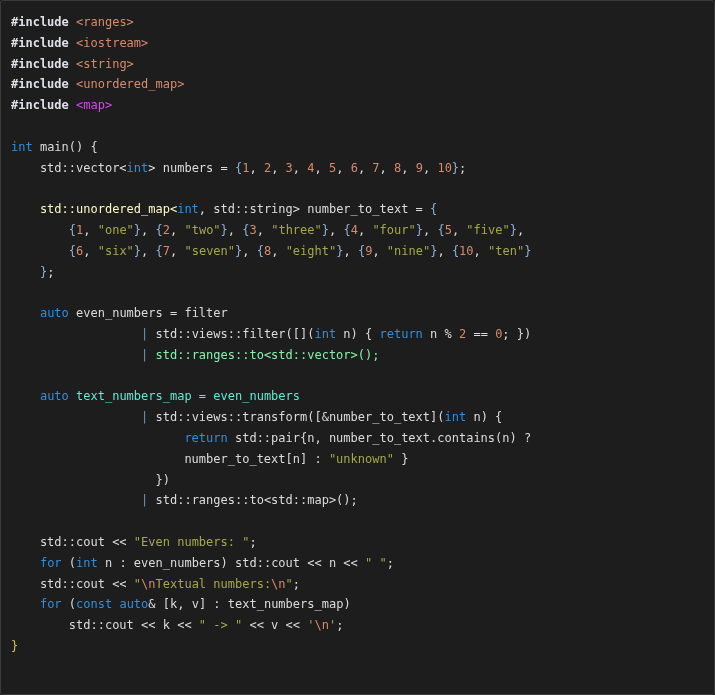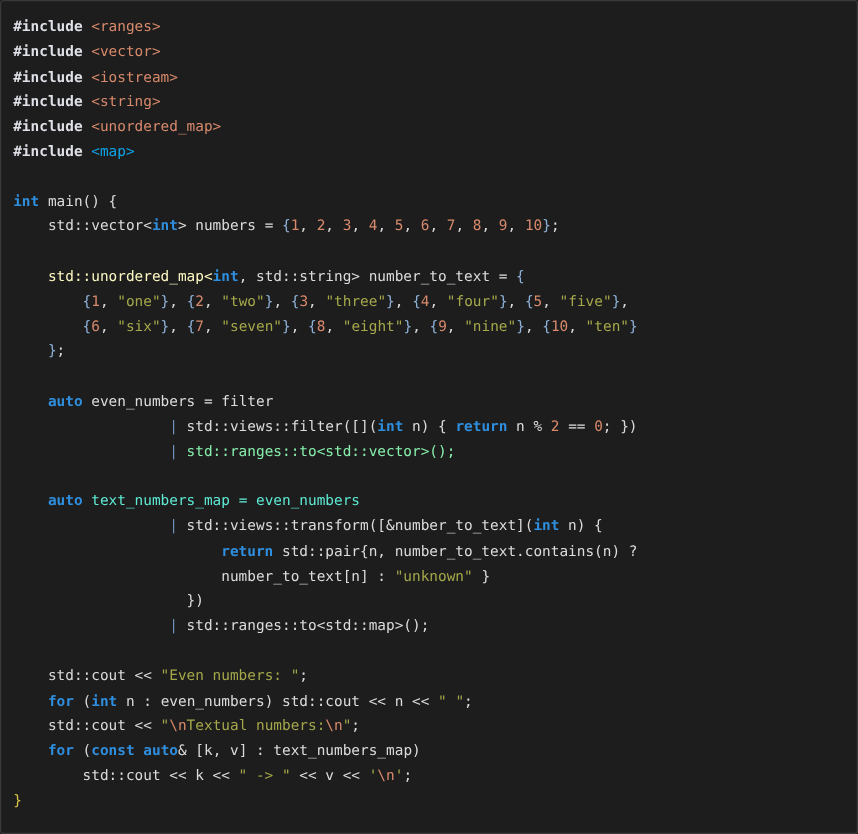--- a/index.html
+++ b/index.html
@@ -28,46 +28,45 @@
     height: 20.8px;
     line-height: 20.8px;
     font-size: 12px;
     white-space: pre;
     color: #dcdcdc;
     letter-spacing: 0px;
   }
   
   .pp    { color: #dfe1e8; font-weight: bold; }  
   .hdr   { color: #d98a6c; }                     
-  .kw    { color: #2f8fdf; font-weight: bold; }  
+  .kw    { color: #2f8fdf; font-weight: normal; }  
   .num   { color: #d98a6c; }                     
   .str   { color: #a5a84a; }                     
   .esc   { color: #d98a6c; }                     
   .id    { color: #dcdcdc; }                     
   .punc  { color: #dcdcdc; }                     
   .brc   { color: #8fb2d9; }                     
   .brcY  { color: #d9c44a; }                     
   .pipe  { color: #6f93b8; }
 </style>
 </head>
 <body>
 
 <div id="code-block" style="background: rgb(29, 29, 29); border-color: rgb(58, 58, 58);">
 
   <code class="code-line"><span class="pp" style="color: rgb(223, 225, 232);">#include</span> <span class="hdr" style="color: rgb(217, 138, 108);">&lt;ranges&gt;</span></code>
 
-  <code class="code-line"><span class="pp" style="color: rgb(223, 225, 232);">#include</span> <span class="hdr" style="color: rgb(217, 138, 108);">&lt;vector&gt;</span></code>
 
   <code class="code-line"><span class="pp" style="color: rgb(223, 225, 232);">#include</span> <span class="hdr" style="color: rgb(217, 138, 108);">&lt;iostream&gt;</span></code>
 
   <code class="code-line"><span class="pp" style="color: rgb(223, 225, 232);">#include</span> <span class="hdr" style="color: rgb(217, 138, 108);">&lt;string&gt;</span></code>
 
   <code class="code-line"><span class="pp" style="color: rgb(223, 225, 232);">#include</span> <span class="hdr" style="color: rgb(217, 138, 108);">&lt;unordered_map&gt;</span></code>
 
-  <code class="code-line"><span class="pp" style="color: rgb(223, 225, 232);">#include</span> <span class="hdr" style="color: #0ea5e9;">&lt;map&gt;</span></code>
+  <code class="code-line"><span class="pp" style="color: rgb(223, 225, 232);">#include</span> <span class="hdr" style="color: #d946ef;">&lt;map&gt;</span></code>
 
   <code class="code-line"> </code>
 
   <code class="code-line"><span class="kw" style="color: rgb(47, 143, 223);">int</span> <span class="id" style="color: rgb(220, 220, 220); text-align: right;">main</span><span class="punc" style="color: rgb(220, 220, 220);">() {</span></code>
 
   <code class="code-line"><span class="punc" style="color: rgb(220, 220, 220);">    std::vector&lt;</span><span class="kw" style="color: rgb(47, 143, 223);">int</span><span class="punc" style="color: rgb(220, 220, 220);">&gt; numbers = </span><span class="brc" style="color: rgb(143, 178, 217);">{</span><span class="num" style="color: rgb(217, 138, 108);">1</span><span class="punc" style="color: rgb(220, 220, 220);">, </span><span class="num" style="color: rgb(217, 138, 108);">2</span><span class="punc" style="color: rgb(220, 220, 220);">, </span><span class="num" style="color: rgb(217, 138, 108);">3</span><span class="punc" style="color: rgb(220, 220, 220);">, </span><span class="num" style="color: rgb(217, 138, 108);">4</span><span class="punc" style="color: rgb(220, 220, 220);">, </span><span class="num" style="color: rgb(217, 138, 108);">5</span><span class="punc" style="color: rgb(220, 220, 220);">, </span><span class="num" style="color: rgb(217, 138, 108);">6</span><span class="punc" style="color: rgb(220, 220, 220);">, </span><span class="num" style="color: rgb(217, 138, 108);">7</span><span class="punc" style="color: rgb(220, 220, 220);">, </span><span class="num" style="color: rgb(217, 138, 108);">8</span><span class="punc" style="color: rgb(220, 220, 220);">, </span><span class="num" style="color: rgb(217, 138, 108);">9</span><span class="punc" style="color: rgb(220, 220, 220);">, </span><span class="num" style="color: rgb(217, 138, 108);">10</span><span class="brc" style="color: rgb(143, 178, 217);">}</span><span class="punc" style="color: rgb(220, 220, 220);">;</span></code>
 
   <code class="code-line"> </code>
 
   <code class="code-line"><span class="punc" style="color: #fef9c3;">    std::unordered_map&lt;</span><span class="kw" style="color: rgb(47, 143, 223);">int</span><span class="punc" style="color: rgb(220, 220, 220);">, std::string&gt; number_to_text = </span><span class="brc" style="color: rgb(143, 178, 217);">{</span></code>

